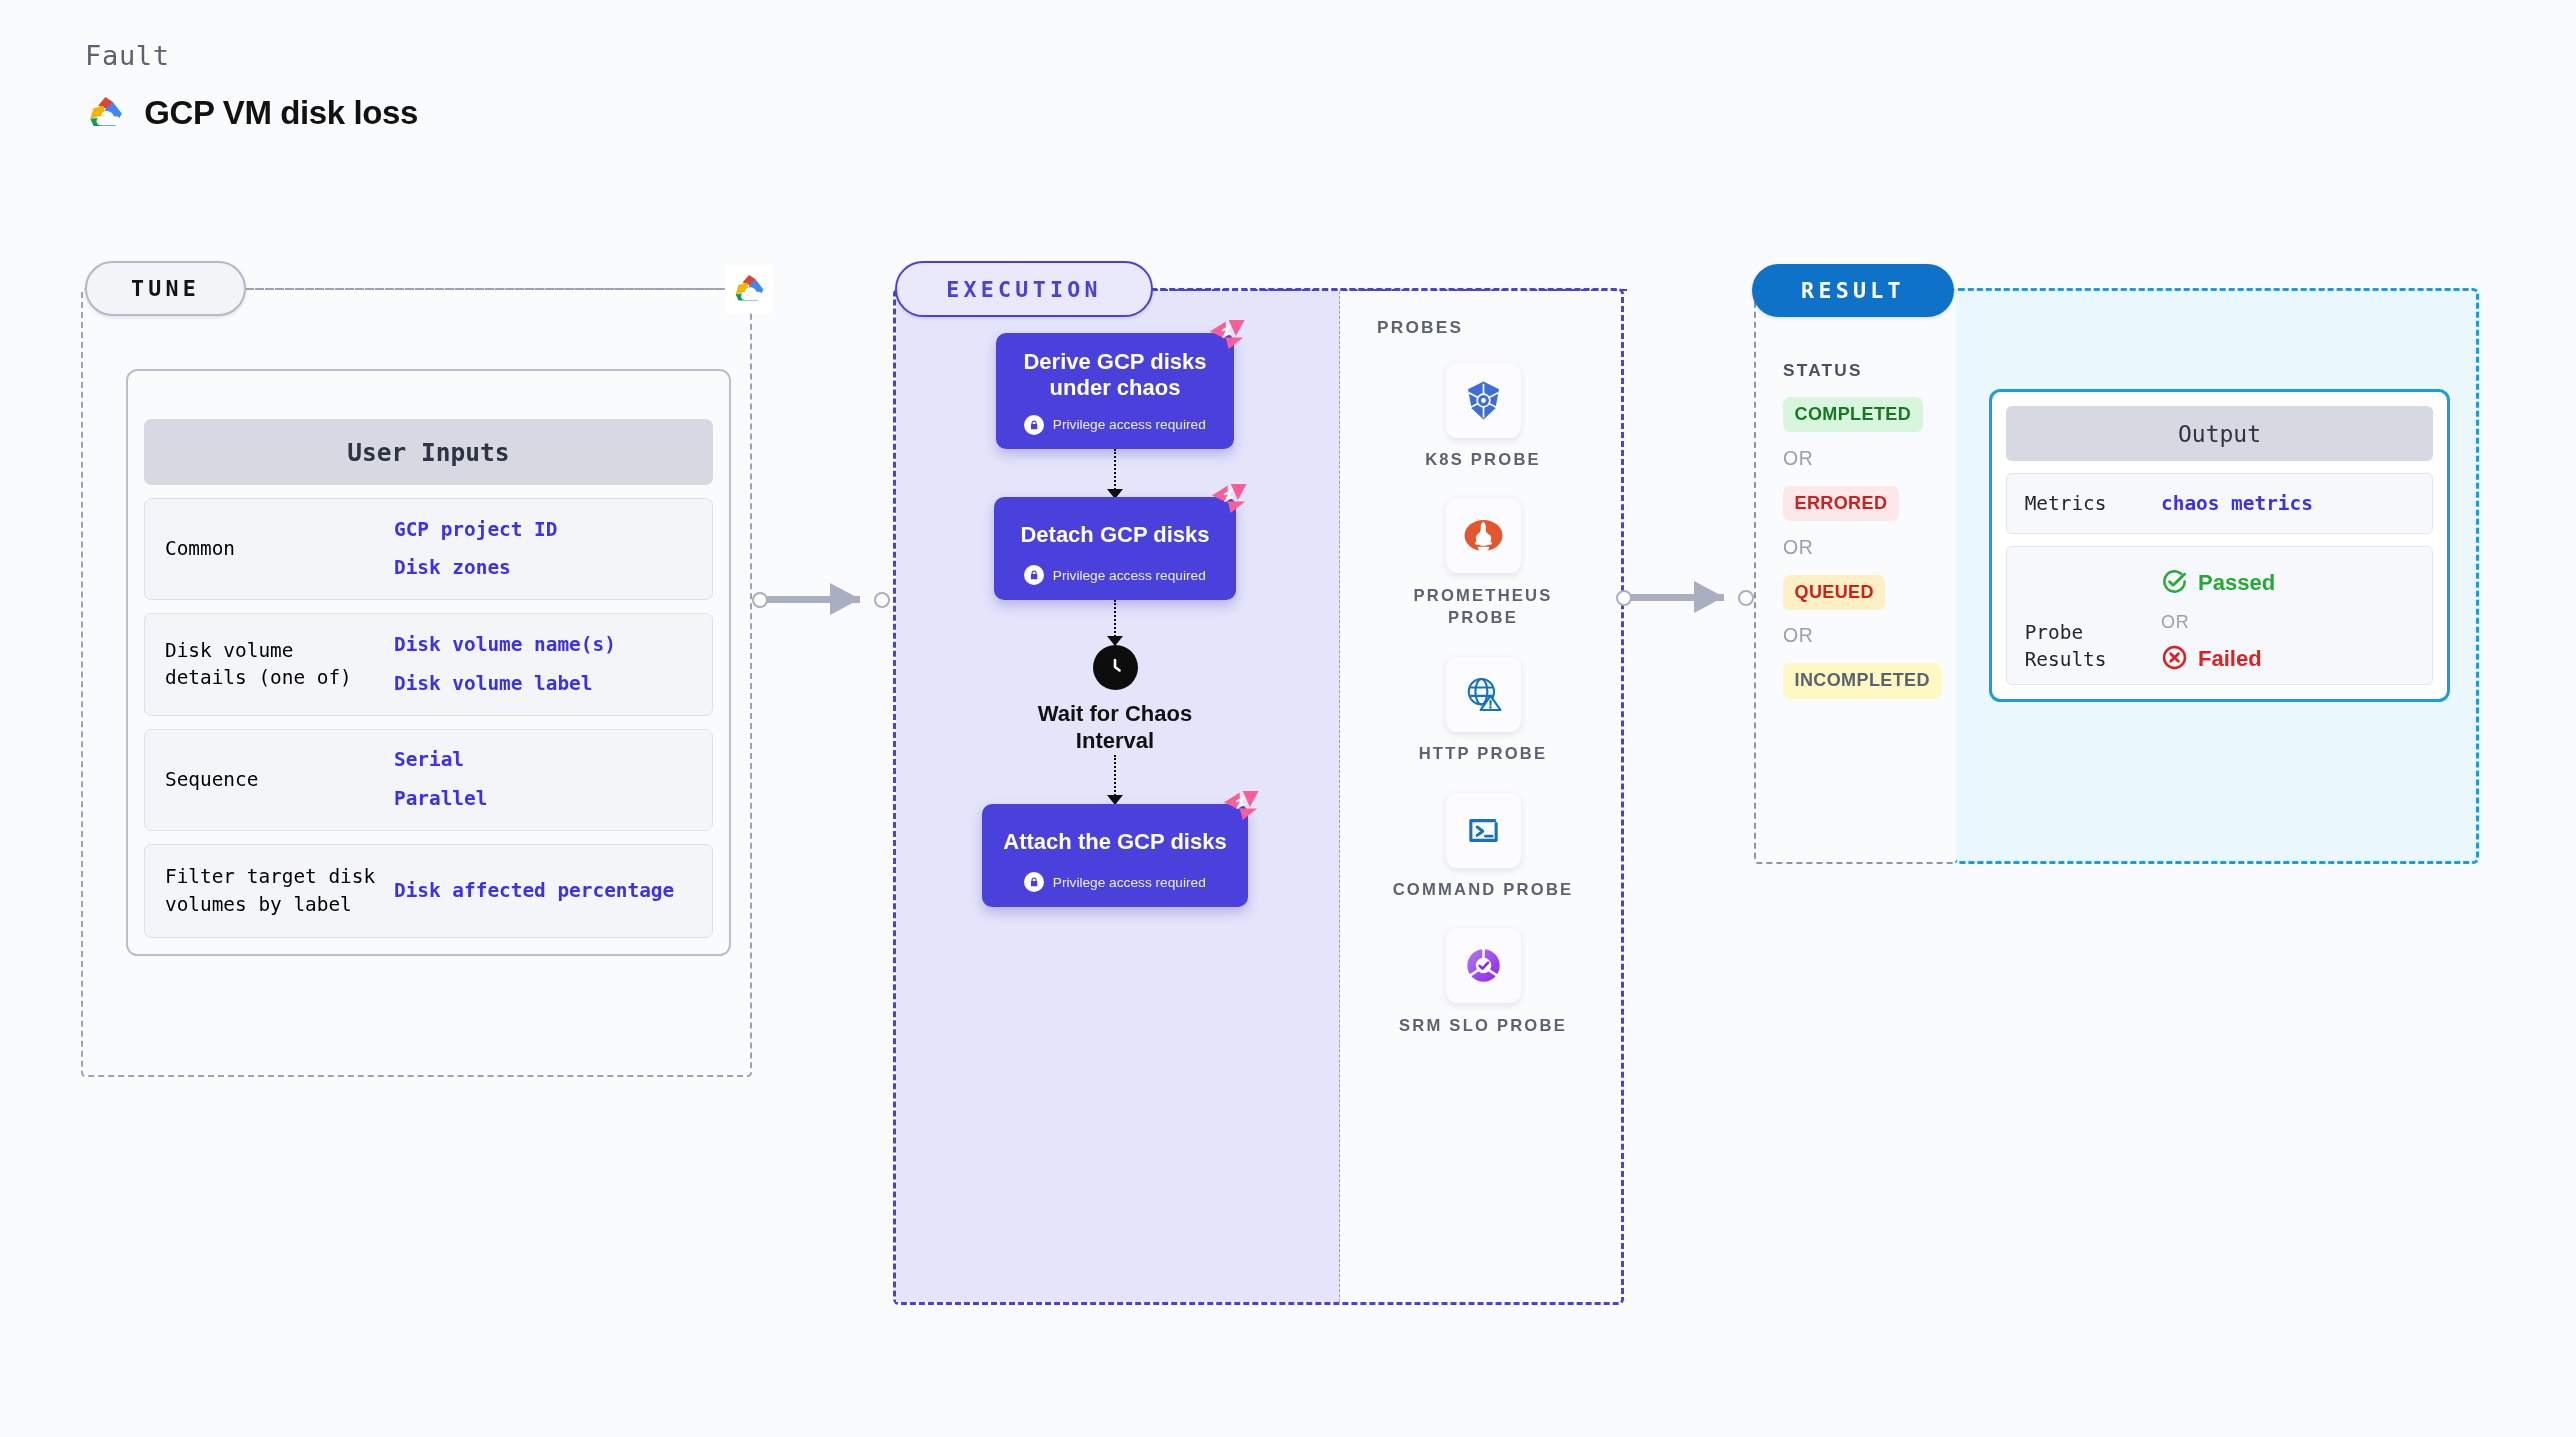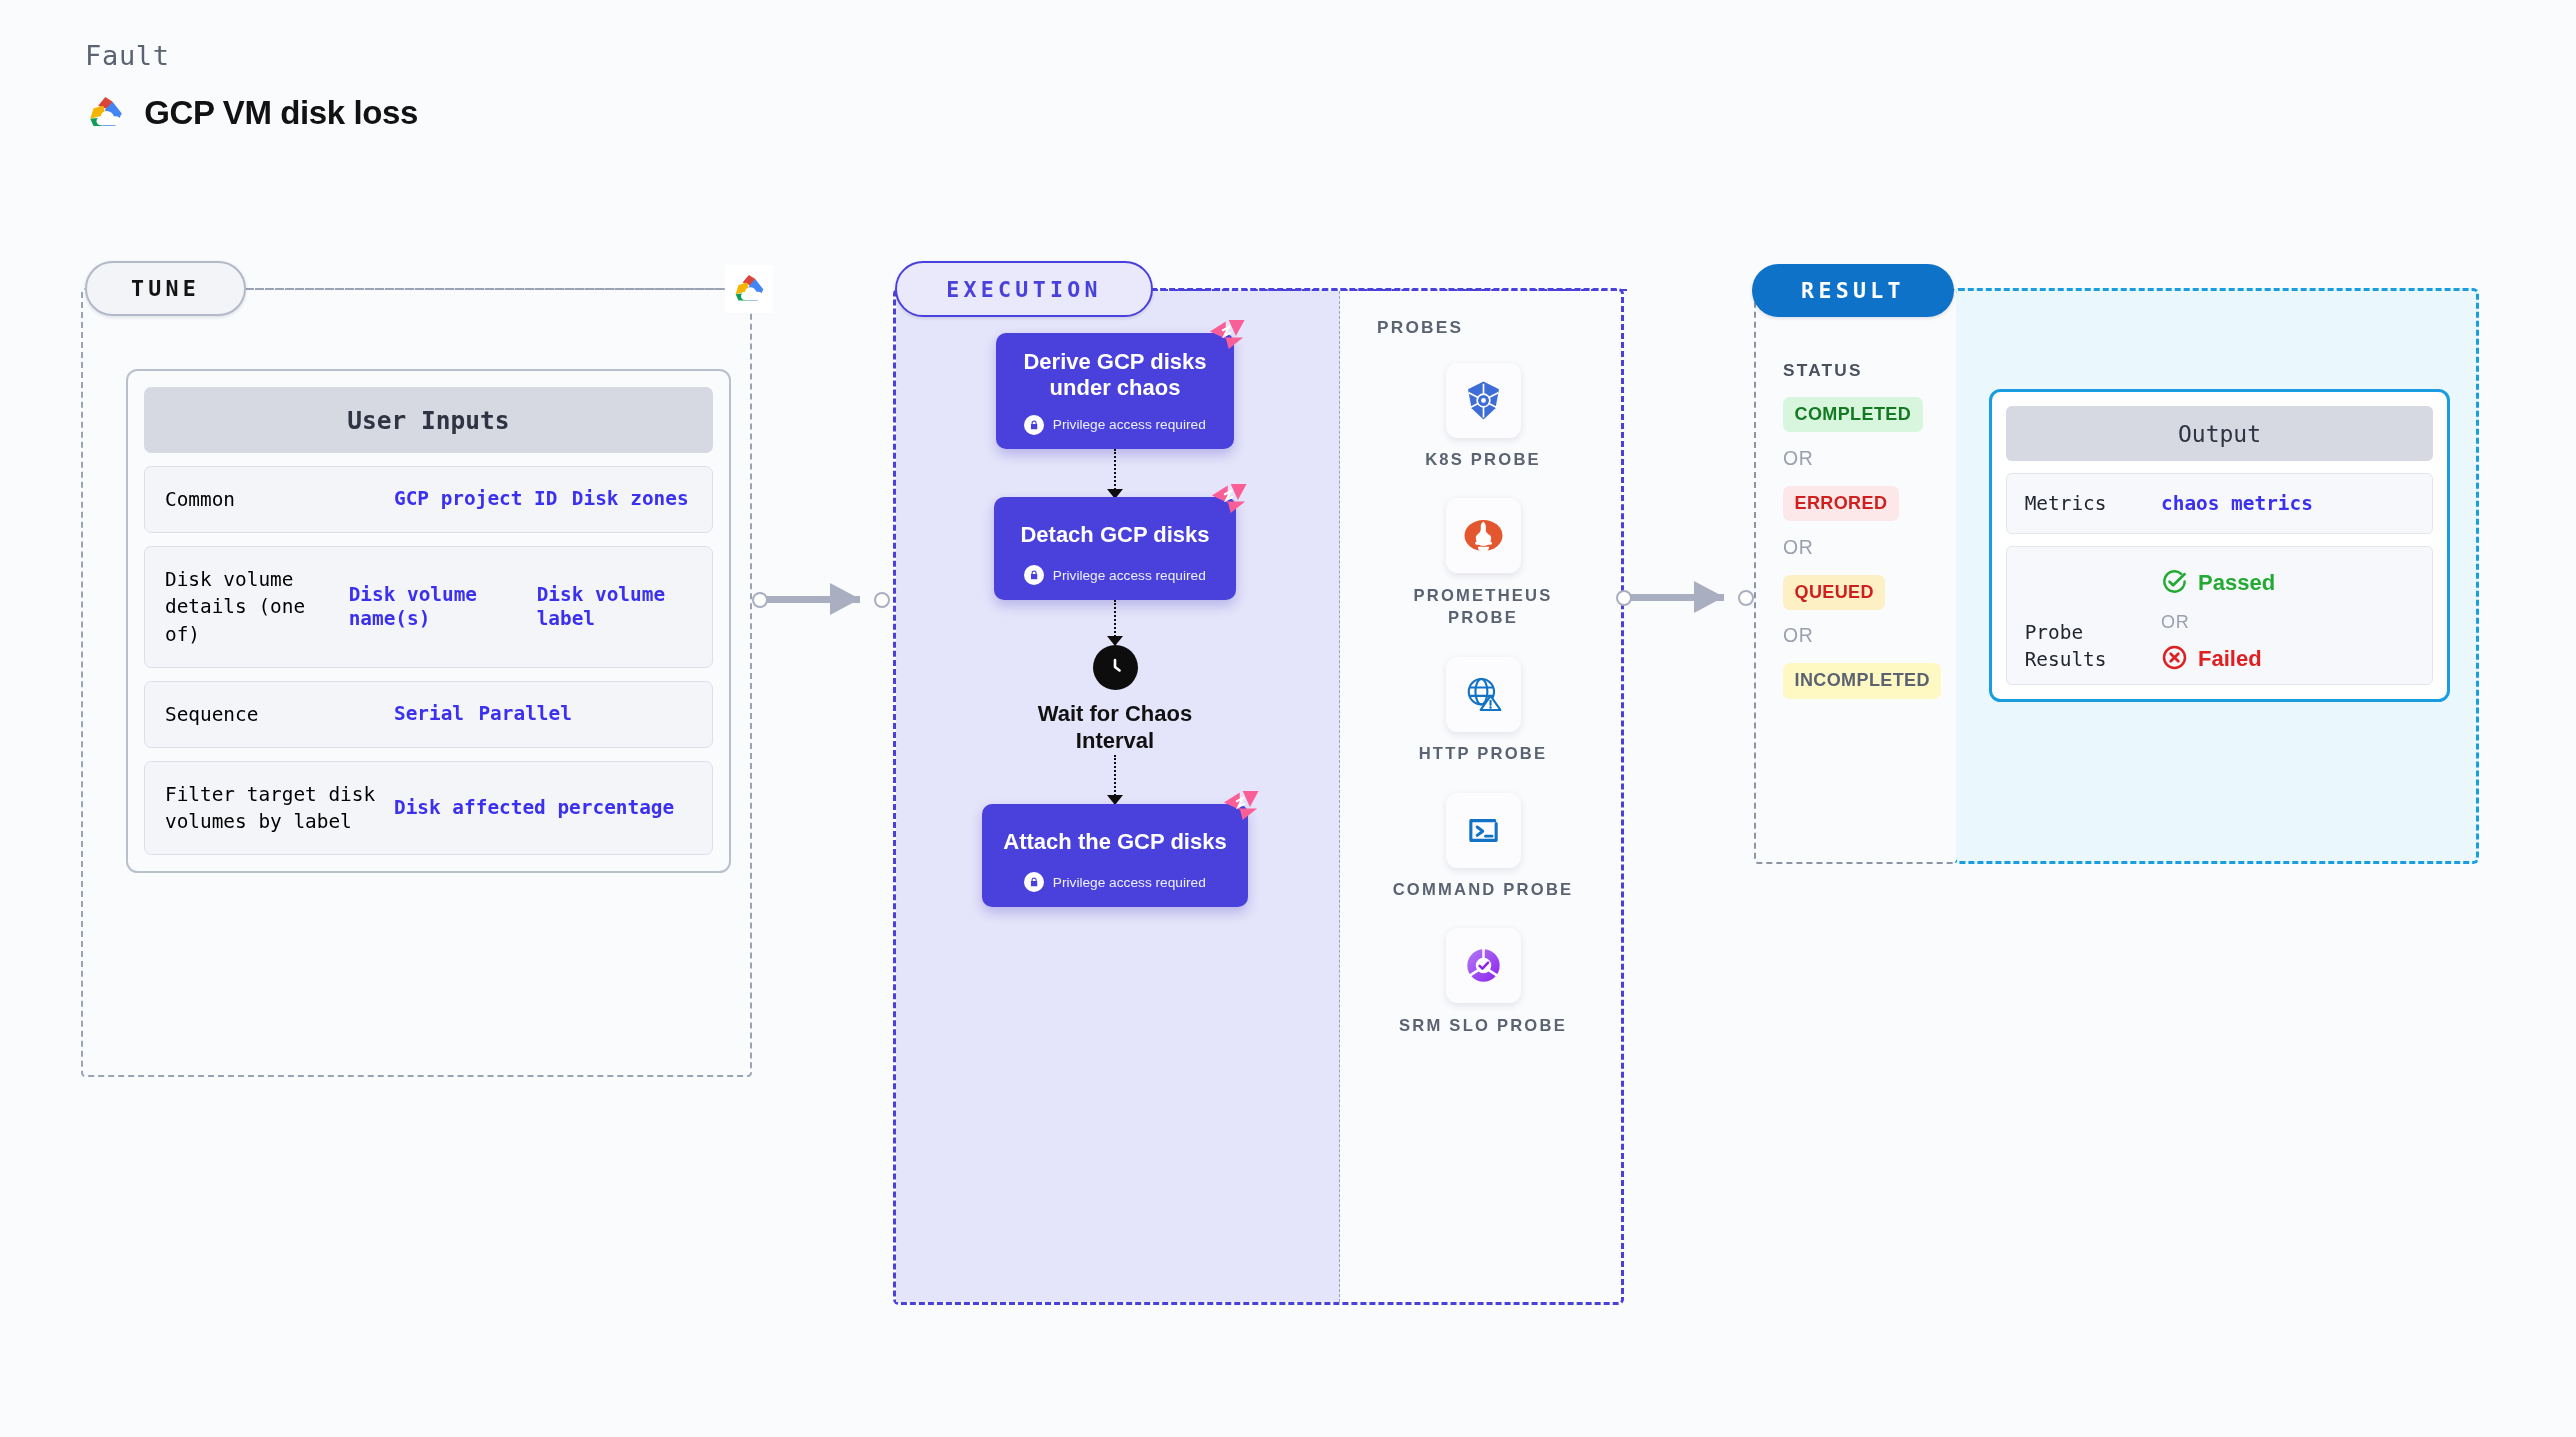--- a/index.html
+++ b/index.html
@@ -57,31 +57,31 @@
 
   #user-inputs-card {
     position: absolute; left: 126px; top: 369px; width: 605px;
     background: #fafbfd; border: 2.2px solid #b9bfcd; border-radius: 11.5px;
     padding: 16px; display: flex; flex-direction: column; gap: 13px;
   }
   #user-inputs-head {
     background: #d6d8e2; border-radius: 7.2px; height: 66px;
     display: flex; align-items: center; justify-content: center;
     font-family: "DejaVu Sans Mono", monospace; font-size: 24.5px;
-    font-weight: 700; color: #2f3342;
+    font-weight: 700; color: #2f3342; margin-top: 32px;
   }
   .ui-row {
     background: #f4f5f9; border: 1.4px solid #dcdfe8; border-radius: 7.2px;
     display: flex; align-items: center; padding: 18.7px 20px; gap: 13px;
   }
   .ui-row-label {
     font-family: "DejaVu Sans Mono", monospace; font-size: 19.4px;
     color: #000000; width: 216px; line-height: 1.42;
   }
-  .ui-row-values { display: flex; flex-direction: row; gap: 14.4px; }
+  .ui-row-values { display: flex; flex-direction: column; gap: 14.4px; }
   .ui-val {
     font-family: "DejaVu Sans Mono", monospace; font-size: 19.4px;
     color: #3b30f0; font-weight: 600; line-height: 1.25;
   }
 
   
   #exec-panel {
     position: absolute; left: 893px; top: 288px;
     width: 731px; height: 1017px;
     border: 3.6px dashed #4a41dc; border-radius: 5.8px;

